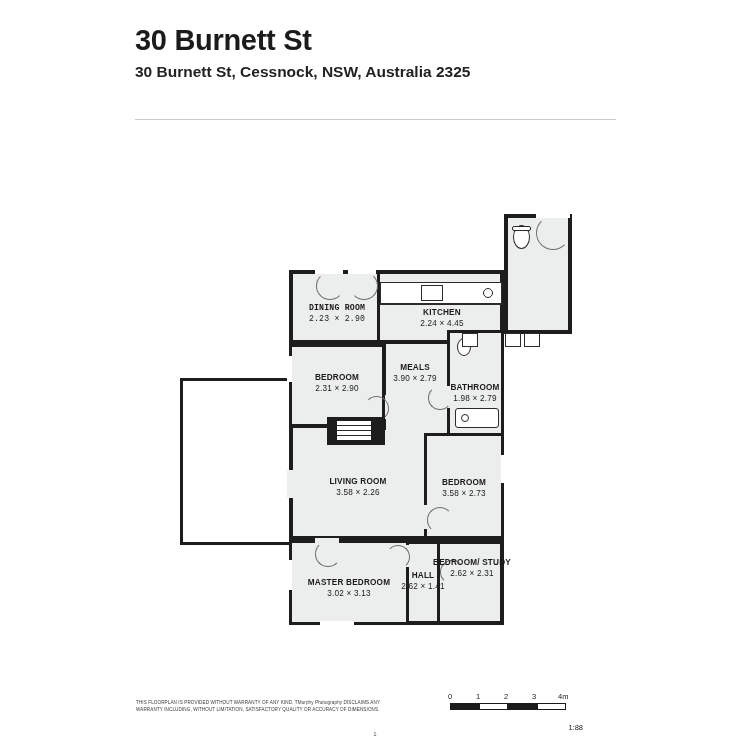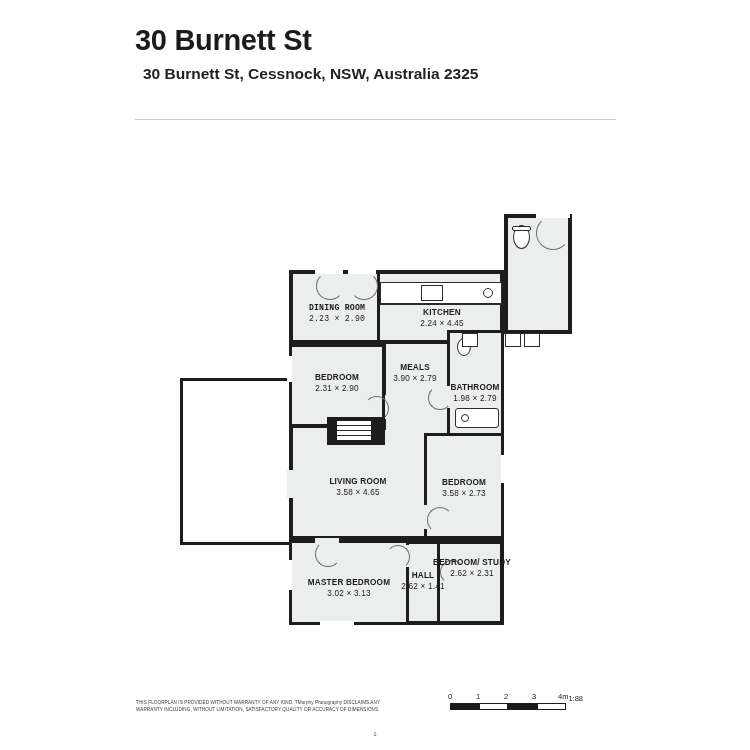--- a/index.html
+++ b/index.html
@@ -33,21 +33,21 @@
     font-weight: bold;
     letter-spacing: -0.3px;
     color: #1b1b1b;
     margin: 0 0 6px 0;
     line-height: 1.15;
   }
   .subtitle {
     font-size: 15.5px;
     font-weight: bold;
     color: #222;
-    margin: 8px;
+    margin: 0;
     line-height: 1.2;
   }
   .header-rule {
     position: absolute;
     left: 135px;
     top: 119px;
     width: 481px;
     height: 1px;
     background: #c9c9c9;
   }
@@ -159,21 +159,21 @@
     top: 0;
     height: 7px;
     box-sizing: border-box;
     border: 1px solid #1b1b1b;
   }
   .seg.dark { background: #1b1b1b; }
   .seg.light { background: #ffffff; }
   .ratio {
     position: absolute;
     right: 0;
-    top: 2px;
+    top: 31px;
     font-size: 7.5px;
     color: #1b1b1b;
   }
   .page-num {
     position: absolute;
     left: 0; right: 0;
     top: 731px;
     text-align: center;
     font-size: 6px;
     color: #555;
@@ -298,21 +298,21 @@
     </div>
 
     <div class="label" style="left:420px; top:383px; width:110px;">
       <span class="nm">BATHROOM</span>
       <span class="dm">1.98 × 2.79</span>
     </div>
 
 
     <div class="label" style="left:303px; top:477px; width:110px;">
       <span class="nm">LIVING ROOM</span>
-      <span class="dm">3.58 × 4.65</span>
+      <span class="dm">3.58 × 2.26</span>
     </div>
 
     <div class="label" style="left:409px; top:478px; width:110px;">
       <span class="nm">BEDROOM</span>
       <span class="dm">3.58 × 2.73</span>
     </div>
 
     <div class="label" style="left:368px; top:571px; width:110px;">
       <span class="nm">HALL</span>
       <span class="dm">2.62 × 1.41</span>

